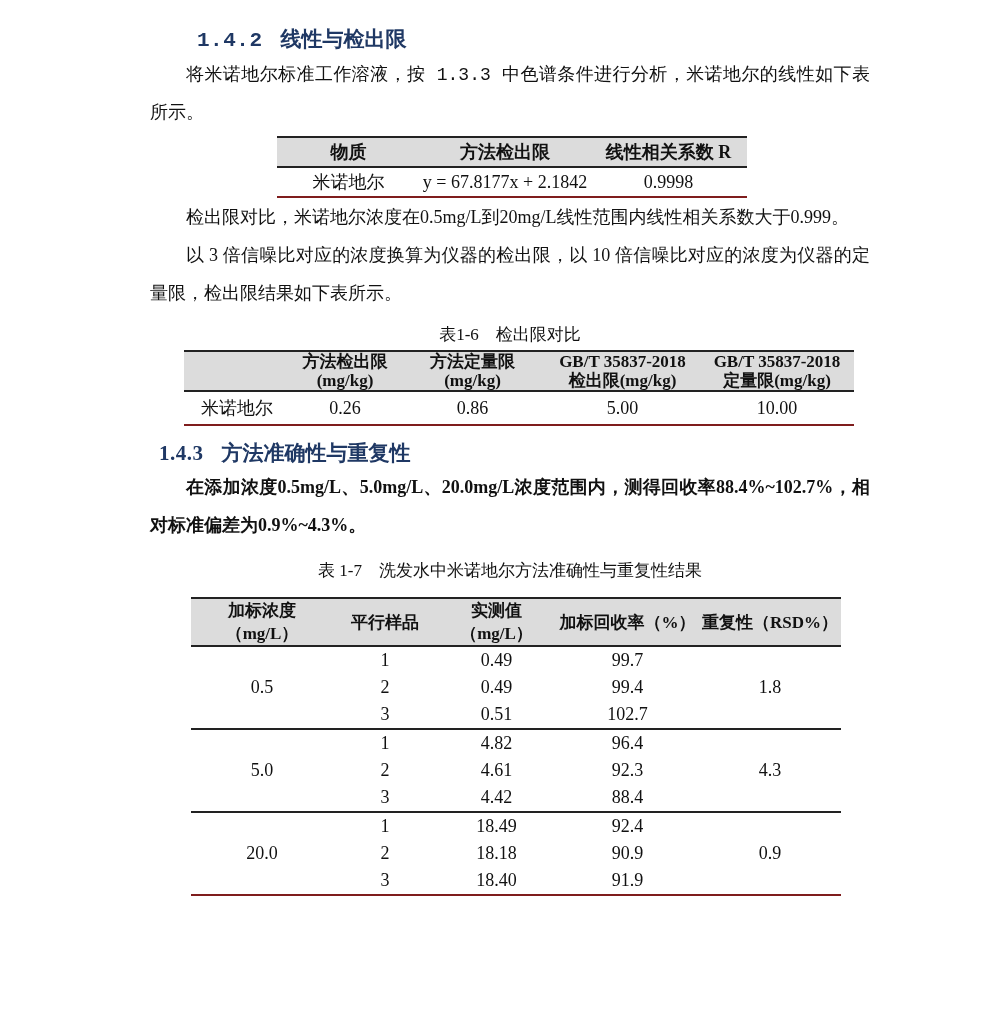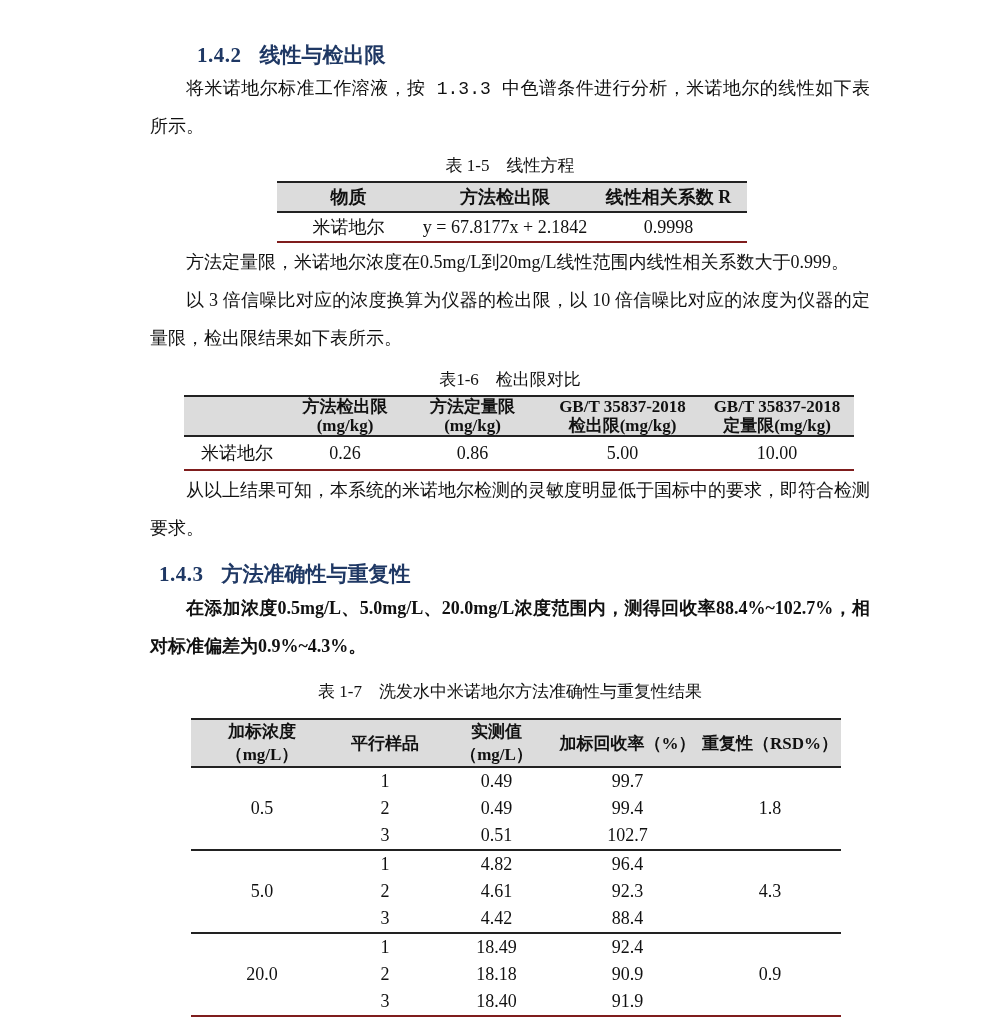--- a/index.html
+++ b/index.html
@@ -25,21 +25,21 @@
   .heading {
     margin: 0;
     font-size: 21px;
     font-weight: bold;
     color: #1f3864;
     line-height: 30px;
     margin-left: 47px;
   }
   .heading .hnum { letter-spacing: 0.5px; }
   .heading .htitle { margin-left: 18px; }
-  .h142 { margin-top: 40px; }
+  .h142 { margin-top: 26px; font-family: Liberation Mono, monospace; }
   .h143 { margin-top: 12px; margin-left: 9px; }
   
   p.body {
     margin: 0;
     line-height: 38px;
     text-align: justify;
     text-indent: 2em;
   }
   .p1 { margin-top: 14px; font-family: Liberation Mono, monospace; }
   .p2 { margin-top: 13px; }
@@ -88,21 +88,20 @@
 <body>
 
 <div class="page">
 
   <h3 class="heading h142">
     <span class="hnum">1.4.2</span><span class="htitle">线性与检出限</span>
   </h3>
 
   <p class="body p1">将米诺地尔标准工作溶液，按 1.3.3 中色谱条件进行分析，米诺地尔的线性如下表所示。</p>
 
-  <div class="caption c15">表 1-5　线性方程</div>
   <table class="t15">
     <colgroup>
         <col style="width:143px">
         <col style="width:170px">
         <col style="width:157px">
       </colgroup>
     <thead>
         <tr>
           <th>物质</th>
           <th>方法检出限</th>
@@ -111,21 +110,21 @@
       </thead>
     <tbody>
         <tr>
           <td>米诺地尔</td>
           <td>y = 67.8177x + 2.1842</td>
           <td>0.9998</td>
         </tr>
       </tbody>
   </table>
 
-  <p class="body p2">方法定量限，米诺地尔浓度在0.5mg/L到20mg/L线性范围内线性相关系数大于0.999。</p>
+  <p class="body p2">检出限对比，米诺地尔浓度在0.5mg/L到20mg/L线性范围内线性相关系数大于0.999。</p>
   <p class="body p3">以 3 倍信噪比对应的浓度换算为仪器的检出限，以 10 倍信噪比对应的浓度为仪器的定量限，检出限结果如下表所示。</p>
 
   <div class="caption c16">表1-6　检出限对比</div>
   <table class="t16">
     <colgroup>
         <col style="width:106px">
         <col style="width:110px">
         <col style="width:145px">
         <col style="width:155px">
         <col style="width:154px">
@@ -147,21 +146,20 @@
         <tr>
           <td>米诺地尔</td>
           <td>0.26</td>
           <td>0.86</td>
           <td>5.00</td>
           <td>10.00</td>
         </tr>
       </tbody>
   </table>
 
-  <p class="body p4">从以上结果可知，本系统的米诺地尔检测的灵敏度明显低于国标中的要求，即符合检测要求。</p>
 
   <h3 class="heading h143">
     <span class="hnum">1.4.3</span><span class="htitle">方法准确性与重复性</span>
   </h3>
 
   <p class="body p5">在添加浓度0.5mg/L、5.0mg/L、20.0mg/L浓度范围内，测得回收率88.4%~102.7%，相对标准偏差为0.9%~4.3%。</p>
 
   <div class="caption c17">表 1-7　洗发水中米诺地尔方法准确性与重复性结果</div>
   <table class="t17" id="t17">
     <colgroup>

